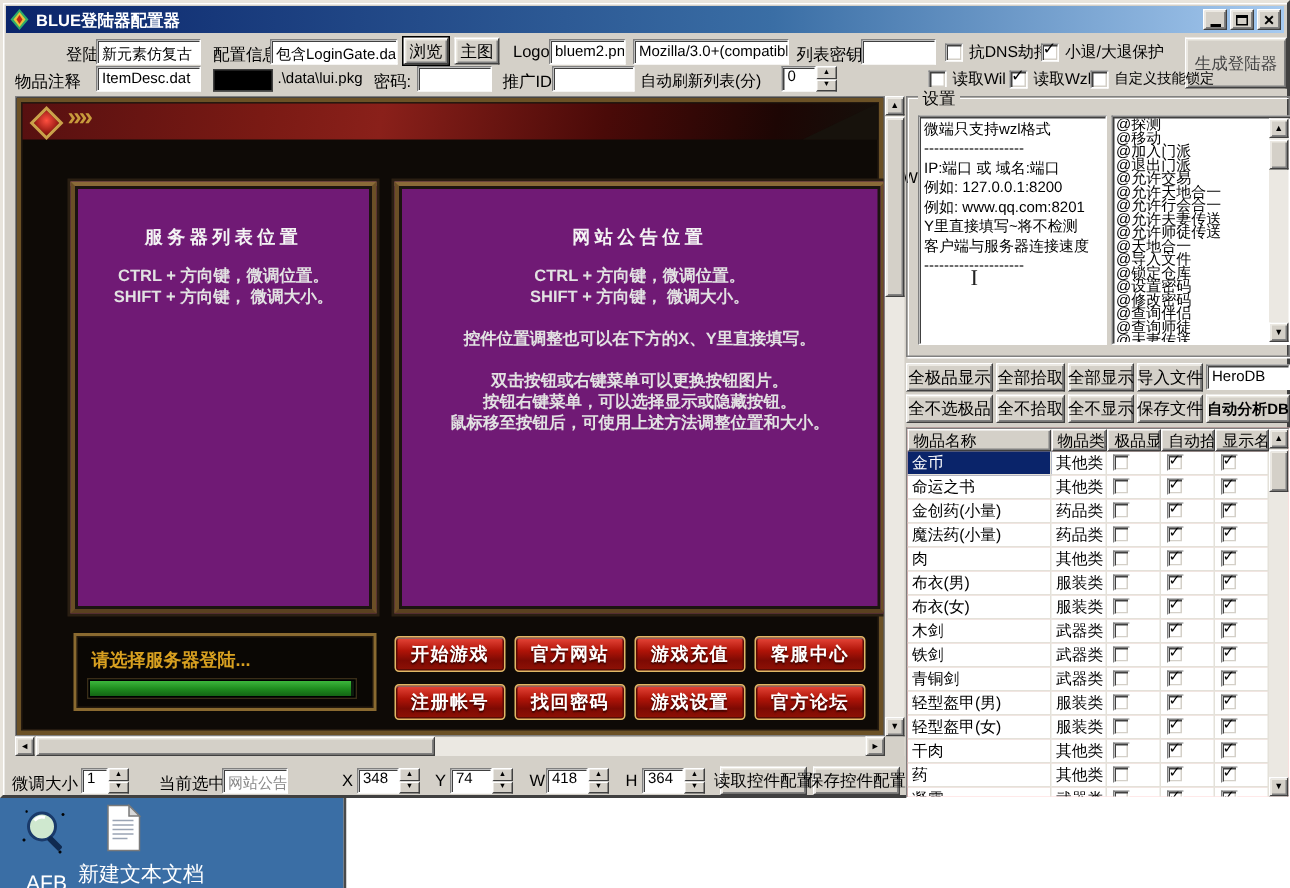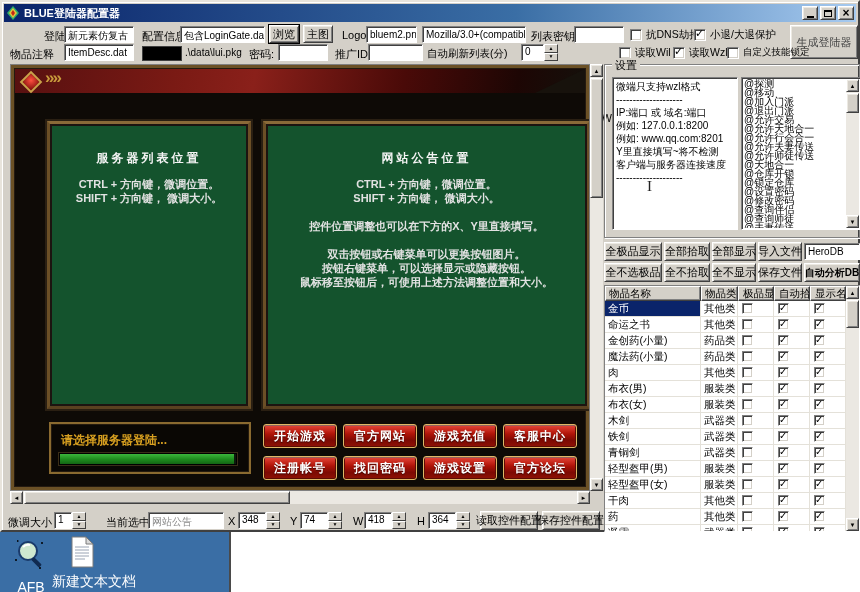--- a/index.html
+++ b/index.html
@@ -34,21 +34,21 @@
   .glyph-max::after{content:"";display:block;width:8px;height:7px;border:1px solid #000;border-top-width:2px;box-sizing:border-box;}
   .glyph-close::after{content:"×";font-size:12px;line-height:10px;}
 
   
   .preview{position:absolute;left:8px;top:62px;width:593px;height:440px;}
   .preview-content{position:absolute;left:0;top:0;width:580px;height:427px;box-sizing:border-box;border:1px solid #808080;outline:none;background:#0e0a06;box-shadow:inset 0 0 0 3px #6b5126, inset 0 0 0 4px #241a10;overflow:hidden;}
   .banner{position:absolute;left:4px;top:4px;right:4px;height:24px;background:linear-gradient(100deg,#571010 0%,#7a1a14 28%,#8a201a 42%,#4a0a08 68%,#1d0604 88%,#15100b 100%);}
   .banner::after{content:"";position:absolute;right:0;top:0;border-top:24px solid transparent;border-right:50px solid #17120c;}
   .gem{position:absolute;left:8px;top:5px;width:12px;height:12px;transform:rotate(45deg);background:radial-gradient(circle at 40% 40%,#ff5040,#7a0a06);border:2px solid #caa24a;}
   .chevrons{position:absolute;left:30px;top:-1px;color:#c89b3c;font-size:17px;font-weight:bold;letter-spacing:-2px;}
-  .gpanel{position:absolute;background:#14532d;border:3px solid;border-color:#8a6a38 #6b4f26 #5a4120 #6b4f26;box-shadow:inset 0 0 0 2px #1c1410, 0 0 0 2px #2a1f12;box-sizing:border-box;color:#e9e9e9;text-align:center;}
+  .gpanel{position:absolute;background:#701a75;border:3px solid;border-color:#8a6a38 #6b4f26 #5a4120 #6b4f26;box-shadow:inset 0 0 0 2px #1c1410, 0 0 0 2px #2a1f12;box-sizing:border-box;color:#e9e9e9;text-align:center;}
   .gpanel-title{font-size:12px;font-weight:bold;letter-spacing:3px;color:#f4f4f4;margin-top:26px;margin-bottom:10px;}
   .pline{min-height:14px;line-height:14px;font-size:11px;font-weight:bold;color:#e2e2e2;}
   .selbox{position:absolute;background:#0a0704;border:2px solid #8a6a30;box-shadow:inset 0 0 0 1px #241a0e;box-sizing:border-box;}
   .selbox-text{position:absolute;left:10px;top:8px;font-size:12px;font-weight:bold;color:#d8a020;}
   .progress{position:absolute;left:8px;bottom:7px;right:12px;height:10px;background:#0d1a0d;border:1px solid #000;box-shadow:0 0 0 1px #3a2d18;}
   .progress .fill{height:100%;width:99%;background:linear-gradient(#3cb63c,#1d8a1d 55%,#146514);}
   .rbtn-grid{position:absolute;left:252px;top:359px;display:grid;grid-template-columns:repeat(4,74px);grid-auto-rows:24px;gap:8px 6px;}
   .rbtn{background:linear-gradient(#e8473a,#b01408 40%,#7d0a03 70%,#8f1206);border:1px solid #e0b866;border-radius:3px;box-shadow:inset 0 1px 0 rgba(255,255,255,.35), inset 0 0 0 1px #5a0c04;color:#fff;font-size:12px;font-weight:bold;display:flex;align-items:center;justify-content:center;text-shadow:0 1px 1px #3d0501;letter-spacing:1px;cursor:default;}
 
   
@@ -243,21 +243,21 @@
         <div class="cmd">@探测</div>
             <div class="cmd">@移动</div>
             <div class="cmd">@加入门派</div>
             <div class="cmd">@退出门派</div>
             <div class="cmd">@允许交易</div>
             <div class="cmd">@允许天地合一</div>
             <div class="cmd">@允许行会合一</div>
             <div class="cmd">@允许夫妻传送</div>
             <div class="cmd">@允许师徒传送</div>
             <div class="cmd">@天地合一</div>
-            <div class="cmd">@仓库开锁</div>
+            <div class="cmd">@导入文件</div>
             <div class="cmd">@锁定仓库</div>
             <div class="cmd">@设置密码</div>
             <div class="cmd">@修改密码</div>
             <div class="cmd">@查询伴侣</div>
             <div class="cmd">@查询师徒</div>
             <div class="cmd">@夫妻传送</div>
           </div>
         <div class="cmdscroll track">
           <div class="sbtn" style="left:0;top:0;">▲</div>
           <div class="thumb" style="left:0;top:14px;width:13px;height:20px;"></div>
@@ -507,21 +507,21 @@
 
     <span class="lbl" style="left:6px;top:513px;">微调大小</span>
     <div class="spin" style="left:52px;top:510px;width:32px;">
       <span class="val">1</span>
       <span class="btns">
           <span class="sb">▲</span>
           <span class="sb">▼</span>
         </span>
     </div>
     <span class="lbl" style="left:104px;top:513px;">当前选中</span>
-    <div class="input gray" style="left:146px;top:510px;width:76px;">网站公告</div>
+    <div class="input gray" style="left:146px;top:510px;width:44px;">网站公告</div>
     <span class="lbl" style="left:226px;top:513px;">X</span>
     <div class="spin" style="left:236px;top:510px;width:42px;">
       <span class="val">348</span>
       <span class="btns">
           <span class="sb">▲</span>
           <span class="sb">▼</span>
         </span>
     </div>
     <span class="lbl" style="left:288px;top:513px;">Y</span>
     <div class="spin" style="left:298px;top:510px;width:42px;">

